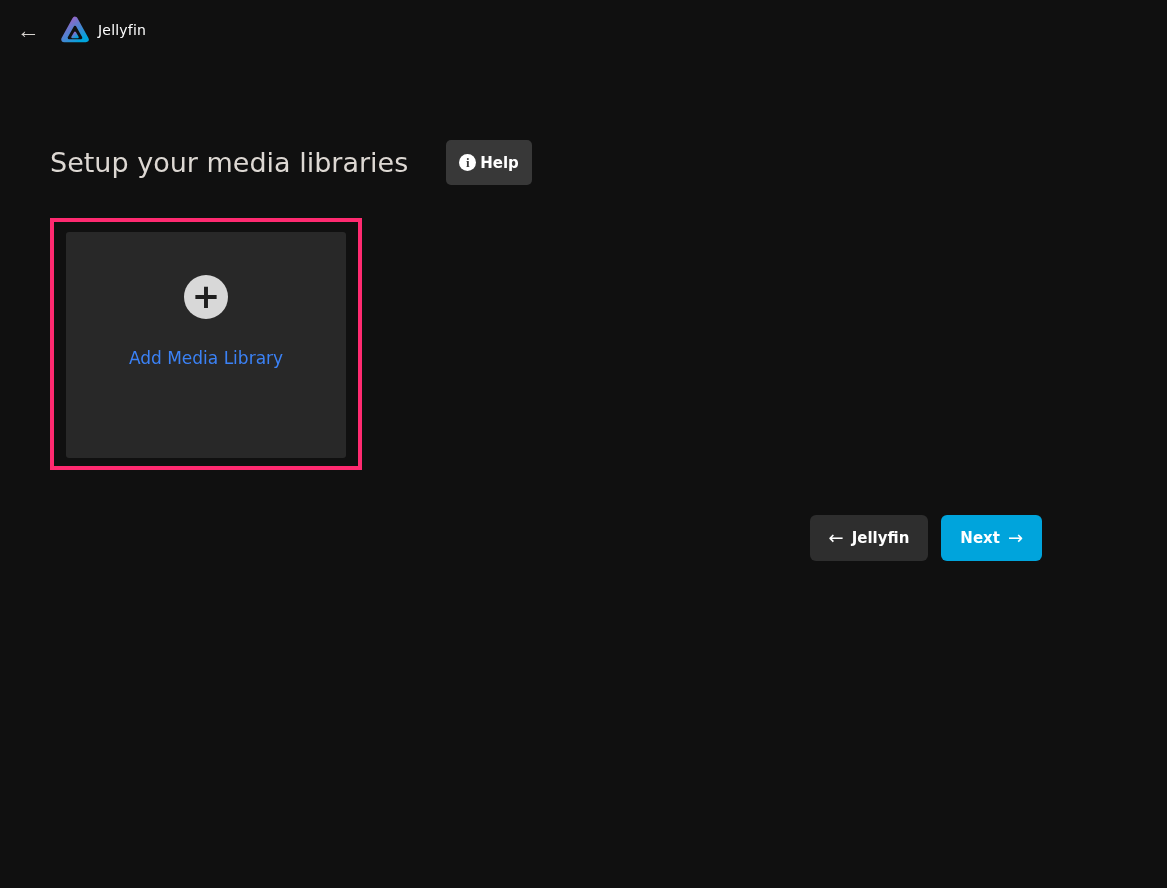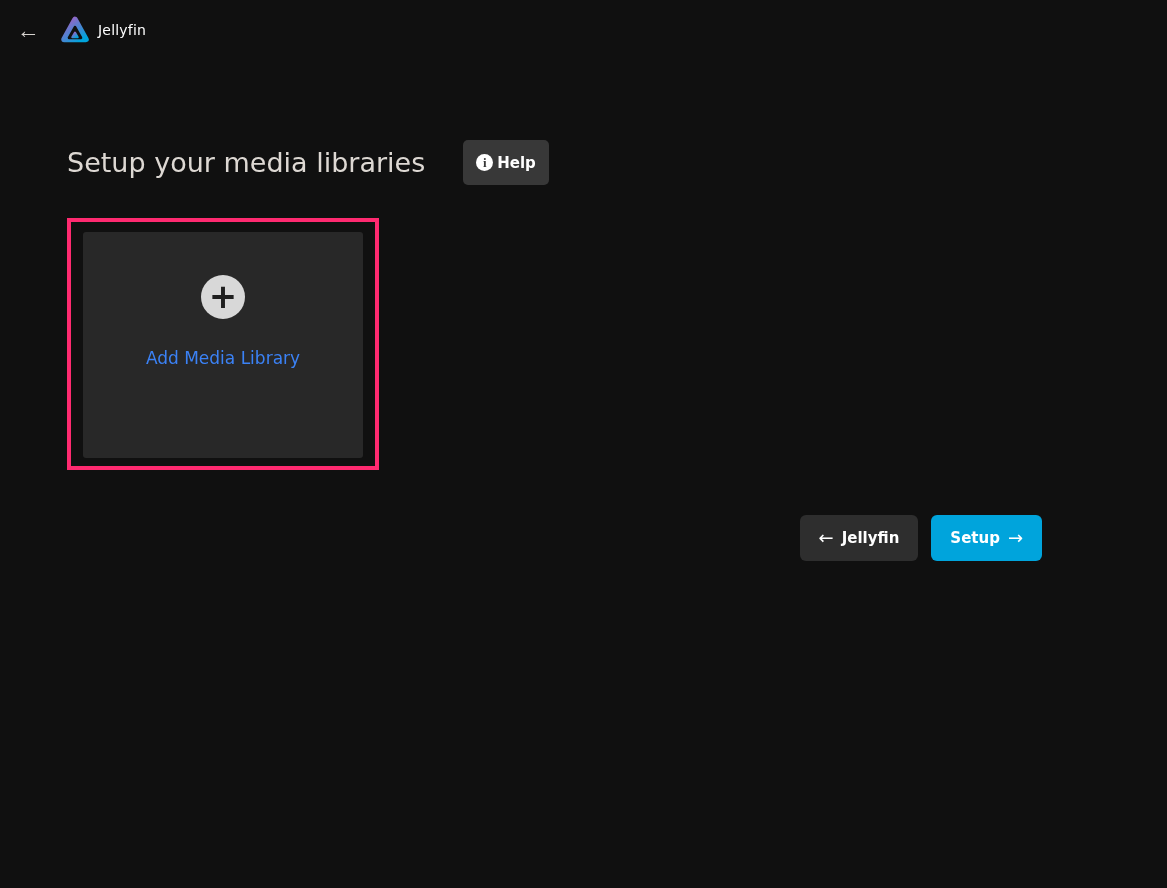--- a/index.html
+++ b/index.html
@@ -39,21 +39,21 @@
     gap: 6px;
   }
   .brand-name {
     color: #ffffff;
     font-size: 14px;
     letter-spacing: 0.2px;
   }
 
   
   .main {
-    padding-left: 67px;
+    padding-left: 50px;
     padding-right: 125px;
   }
   .title-row {
     margin-top: 80px;
     display: flex;
     align-items: center;
     height: 45px;
   }
   .page-title {
     margin: 0;
@@ -199,17 +199,17 @@
       <div class="card-label">Add Media Library</div>
     </div>
   </div>
 
   <div class="nav-row">
     <button class="wiz-btn btn-prev">
       <span class="arrow">←</span>
       <span>Jellyfin</span>
     </button>
     <button class="wiz-btn btn-next">
-      <span>Setup</span>
+      <span>Next</span>
       <span class="arrow">→</span>
     </button>
   </div>
 </main>
 
 </body></html>

